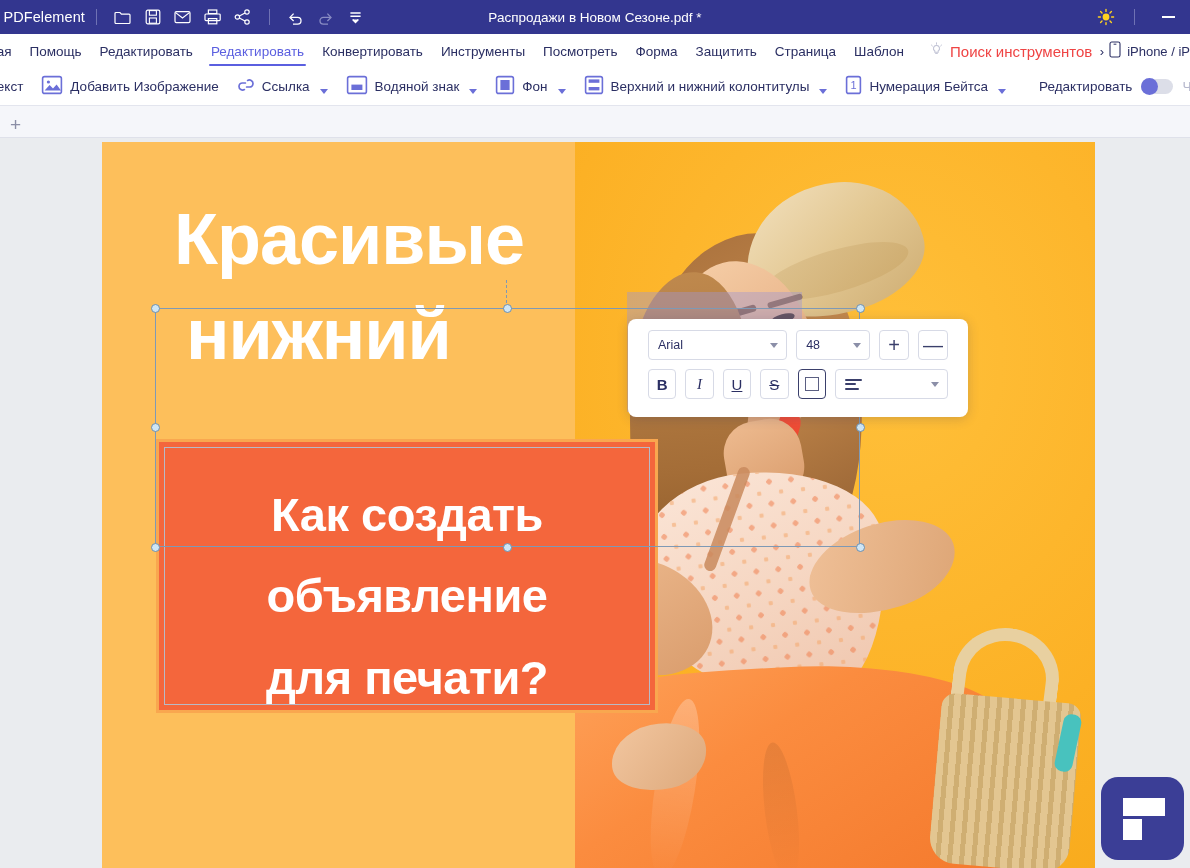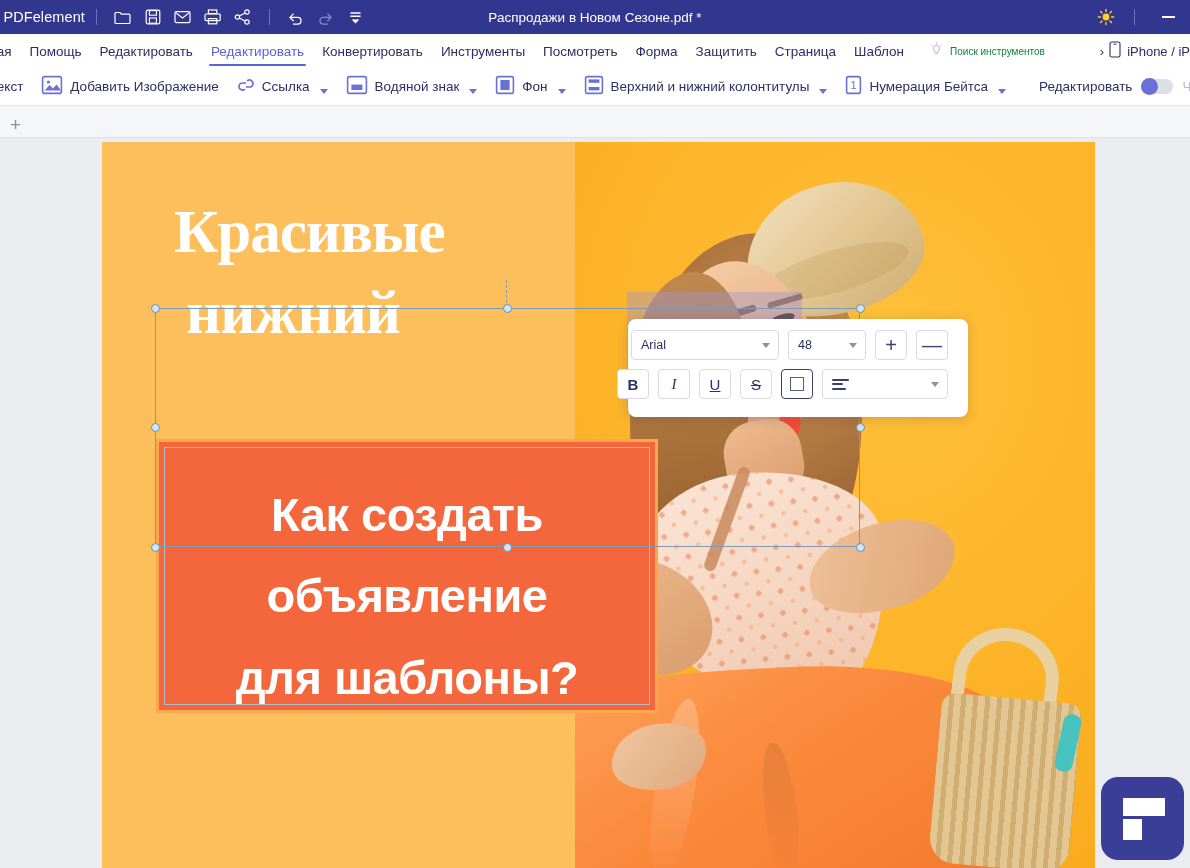--- a/index.html
+++ b/index.html
@@ -46,21 +46,21 @@
     font-size: 13.5px; color: #2b2f63; padding: 0 9px; height: 34px;
     display: flex; align-items: center; position: relative;
   }
   .menu-item.first { margin-left: -27px; }
   .menu-item.active { color: #5b5fe0; }
   .menu-item.active::after {
     content: ""; position: absolute; left: 7px; right: 7px; bottom: 2px;
     height: 2px; background: #5b5fe0; border-radius: 1px;
   }
   .menu-search { display: flex; align-items: center; gap: 6px; margin-left: 16px; }
-  .menu-search .lbl { font-size: 10px; color: #15803d; }
+  .menu-search .lbl { font-size: 15px; color: #ef4444; }
   .menu-right { position: absolute; right: 0; top: 0; height: 34px; display: flex; align-items: center; padding-right: 0px; }
   .menu-right .chev { font-size: 13px; color: #2b2f63; margin-right: 5px; }
   .menu-right .dev-label { font-size: 13px; color: #2b2f63; margin-left: 6px; white-space: nowrap; }
 
   
   .toolbar {
     position: absolute; left: 0; top: 68px; width: 1190px; height: 38px;
     background: #ffffff; display: flex; align-items: center; white-space: nowrap;
     border-bottom: 1px solid #e3e5ee;
   }
@@ -253,22 +253,22 @@
     border-radius: 50% 50% 0 0; transform: rotate(7deg);
   }
   .ph-bag-teal {
     position: absolute; left: 484px; top: 572px; width: 18px; height: 58px;
     background: #48c2be; border-radius: 8px; transform: rotate(12deg);
   }
 
   
   .headline {
     position: absolute; left: 72px; top: 50px; width: 720px;
-    color: #ffffff; font-weight: bold; font-size: 61px; line-height: 1.32;
-    font-family: Liberation Serif, serif; letter-spacing: -1px;
+    color: #ffffff; font-weight: bold; font-size: 72px; line-height: 1.32;
+    font-family: Liberation Sans, sans-serif; letter-spacing: -1px;
     white-space: nowrap;
   }
   .headline .l2 { padding-left: 12px; }
   .pdf-word {
     position: absolute; left: 525px; top: 150px; width: 175px; height: 120px;
     display: flex; align-items: center; justify-content: center;
     color: #ffffff; font-weight: bold; font-size: 80px;
     background: rgba(160,150,210,.42);
     letter-spacing: -1px;
   }
@@ -298,21 +298,21 @@
   .rot-line {
     position: absolute; left: 506px; top: 142px; width: 0; height: 28px;
     border-left: 1px dashed #7e99b5;
   }
 
   
   .fmtbar {
     position: absolute; left: 628px; top: 181px; width: 340px; height: 98px;
     background: #ffffff; border-radius: 8px;
     box-shadow: 0 2px 12px rgba(40,45,90,.20);
-    padding: 11px 20px; display: flex; flex-direction: column; gap: 9px; align-items: flex-end;
+    padding: 11px 20px; display: flex; flex-direction: column; gap: 9px;
   }
   .fmt-row { display: flex; align-items: center; gap: 9px; }
   .fmt-select {
     height: 30px; border: 1px solid #d7dae6; border-radius: 4px;
     display: flex; align-items: center; justify-content: space-between;
     padding: 0 8px 0 9px; font-size: 12.5px; color: #2b2f63; background: #fff;
   }
   .fmt-select.font { width: 148px; }
   .fmt-select.size { width: 78px; }
   .fmt-select.align { width: 126px; }
@@ -582,21 +582,21 @@
       <div class="headline">
         <div>Красивые</div>
         <div class="l2">нижний</div>
       </div>
       <div class="pdf-word">PDF</div>
 
       <div class="orange-box">
         <div class="inner">
           <div class="line">Как создать</div>
           <div class="line">объявление</div>
-          <div class="line">для шаблоны?</div>
+          <div class="line">для печати?</div>
         </div>
       </div>
     </div>
 
     <div class="rot-line"></div>
     <div class="selbox"></div>
     <div class="handle" style="left:151px;  top:166px;"></div>
     <div class="handle" style="left:503px;  top:166px;"></div>
     <div class="handle" style="left:856px;  top:166px;"></div>
     <div class="handle" style="left:151px;  top:285px;"></div>

